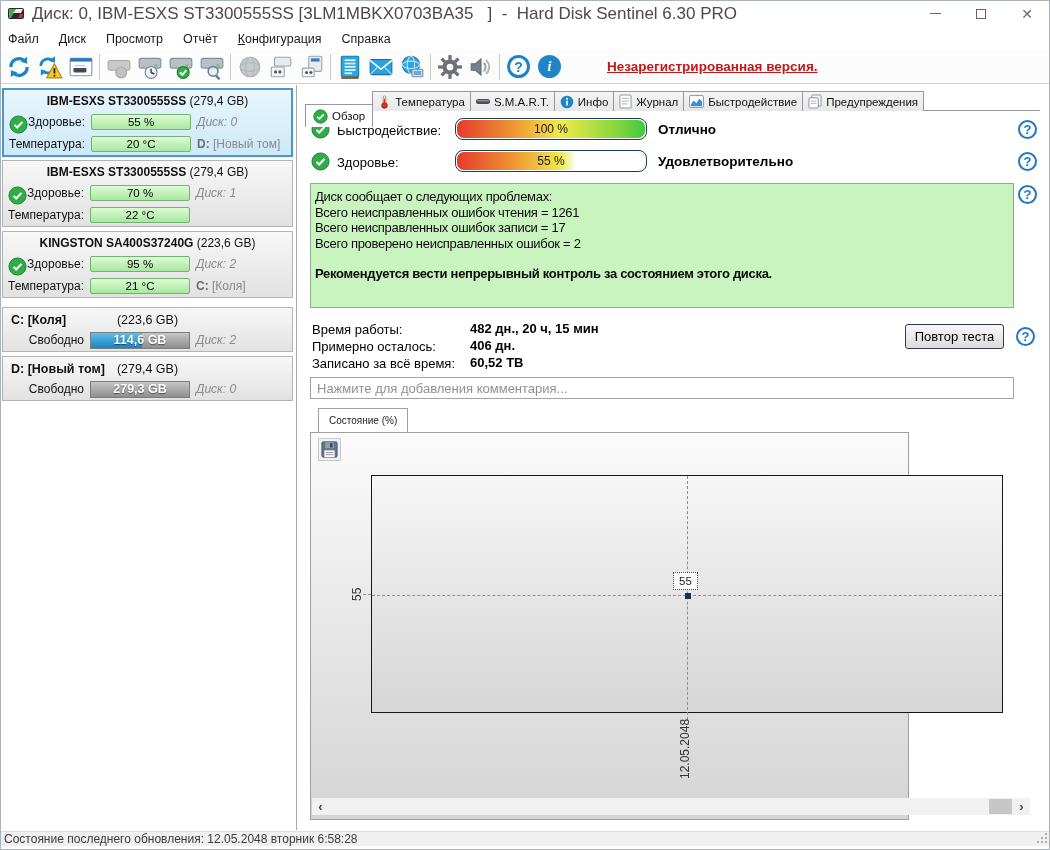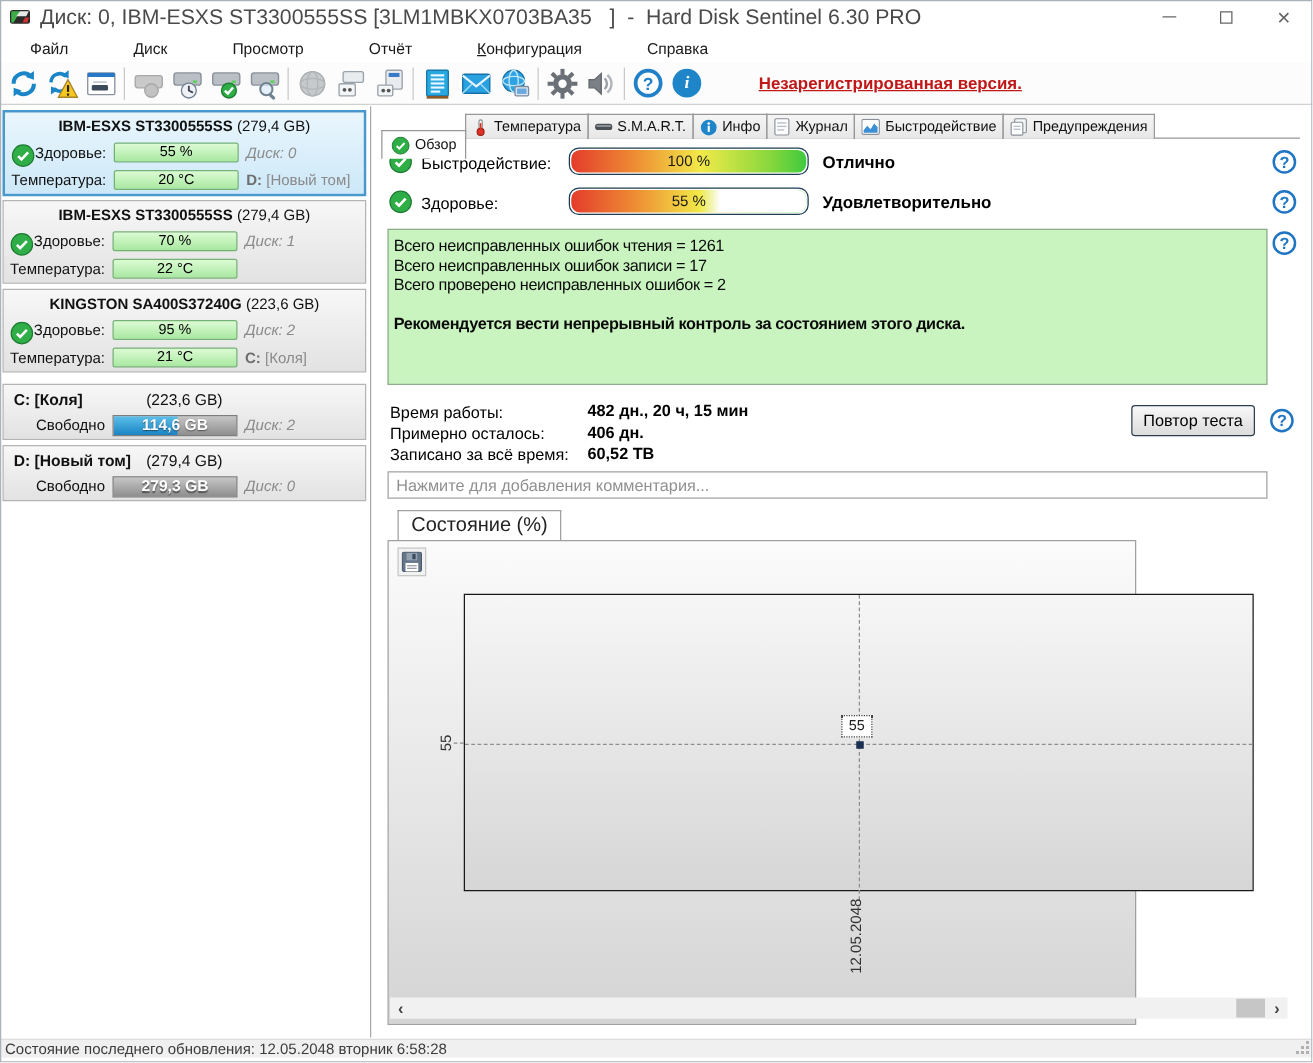--- a/index.html
+++ b/index.html
@@ -9,21 +9,21 @@
 
 #titlebar{position:absolute;left:0;top:0;width:1050px;height:27px;display:flex;align-items:center;padding-left:8px;background:#fff}
 #title-text{color:#4a4a4a;white-space:pre;margin-left:7px;font-size:17px}
 #wbtns{position:absolute;right:0;top:0;height:27px;display:flex}
 .wbtn{width:46px;height:27px;display:flex;align-items:center;justify-content:center;color:#666}
 .wmin{width:11px;height:1px;background:#666}
 .wmax{width:10px;height:10px;border:1px solid #666}
 .wclose{font-size:14px;color:#666;line-height:1}
 
 #menubar{position:absolute;left:0;top:27px;width:1050px;height:23px;display:flex;align-items:center;padding-left:2px;background:#fff;font-size:12.5px}
-.mitem{padding:3px 22px;color:#1a1a1a;margin-right:8px}
+.mitem{padding:3px 6px;color:#1a1a1a;margin-right:8px}
 .accel::first-letter{text-decoration:underline}
 
 #toolbar{position:absolute;left:0;top:50px;width:1050px;height:34px;display:flex;align-items:center;background:#fcfcfc;border-bottom:1px solid #d0d0d0;padding-left:3px}
 .tbtn{width:31px;height:30px;display:flex;align-items:center;justify-content:center}
 .tsep{width:1px;height:26px;background:#c9c9c9;margin:0 3px}
 .chelp{width:23px;height:23px;border-radius:50%;border:3px solid #2080c8;color:#2080c8;font-weight:bold;font-size:14px;display:flex;align-items:center;justify-content:center;background:#fff}
 .cinfo{width:23px;height:23px;border-radius:50%;background:#1e86c8;color:#fff;font-weight:bold;font-size:14px;display:flex;align-items:center;justify-content:center;font-family:"Liberation Serif",serif;font-style:italic}
 #unreg{margin-left:42px;color:#c01818;font-weight:bold;text-decoration:underline;font-size:13.5px}
 
 #sidebar{position:absolute;left:0;top:85px;width:297px;height:745px;background:#fff;border-right:1px solid #aaa}
@@ -61,21 +61,21 @@
 
 #greenbox{position:absolute;left:310px;top:183px;width:704px;height:125px;background:#c9f4bf;border:1px solid #8fac8f;padding:5px 8px 5px 4px;color:#0a0a0a;letter-spacing:-0.3px;line-height:15.5px;font-size:13px}
 #greenbox .rec{font-weight:bold;margin-top:15px}
 
 .stlbl{position:absolute;left:312px;color:#000}
 .stval{position:absolute;left:470px;font-weight:bold;color:#000}
 #retest{position:absolute;left:905px;top:324px;width:99px;height:25px;border:1px solid #2c3e50;border-radius:3px;background:linear-gradient(#f8f8f8,#dcdcdc);font-size:13px;color:#000;font-family:"Liberation Sans",sans-serif}
 #comment{position:absolute;left:310px;top:377px;width:704px;height:22px;border:1px solid #a2a2a2;padding:0 6px;font-size:13px;color:#333;font-family:"Liberation Sans",sans-serif}
 #comment::placeholder{color:#909090}
 
-#charttab{position:absolute;left:318px;top:408px;height:24px;border:1px solid #a0a0a0;border-bottom:none;background:#fff;display:flex;align-items:center;padding:0 10px;font-size:16px;color:#222;z-index:2}
+#charttab{position:absolute;left:318px;top:408px;height:24px;border:1px solid #a0a0a0;border-bottom:none;background:#fff;display:flex;align-items:center;padding:0 10px;font-size:10px;color:#222;z-index:2}
 #chartpanel{position:absolute;left:310px;top:432px;width:599px;height:388px;border:1px solid #a0a0a0;background:linear-gradient(#fbfbfb,#d4d4d4)}
 #saveicon{position:absolute;left:7px;top:5px;width:23px;height:23px;display:flex;align-items:center;justify-content:center;background:#f2f2f2;border:1px solid #c8c8c8}
 #plot{position:absolute;left:60px;top:42px;width:632px;height:238px;border:1px solid #181818;background:linear-gradient(#f6f6f6,#d6d6d6)}
 .hdash{position:absolute;left:0;width:100%;top:119px;border-top:1px dashed #8e8e8e}
 .vdash{position:absolute;top:0;height:244px;left:315px;border-left:1px dashed #8e8e8e}
 .pt{position:absolute;left:313px;top:117px;width:6px;height:6px;background:#1b2f52}
 .ptlabel{position:absolute;left:301px;top:96px;background:#fff;border:1px dotted #444;font-size:11.5px;padding:0 5px;line-height:16px;color:#222}
 .ylab{position:absolute;left:39px;top:168px;font-size:12px;color:#333;transform:rotate(-90deg);transform-origin:left top;white-space:nowrap}
 .ytick{position:absolute;left:52px;top:161px;width:8px;border-top:1px dashed #8e8e8e}
 .xlab{position:absolute;left:367px;top:282px;height:64px;font-size:12px;color:#333;writing-mode:vertical-rl;transform:rotate(180deg)}
@@ -451,20 +451,21 @@
 <span class="ovlbl" style="left:337px;top:155px">Здоровье:</span>
 <div class="gbar" style="top:150px">
   <span class="track"></span>
     <span class="cover" style="width: 45%;"></span>
   <span class="btext">55 %</span>
 </div>
 <b class="ovstatus" style="left:658px;top:154px">Удовлетворительно</b>
 <div class="qhelp" style="left:1018px;top:152px">?</div>
 
 <div id="greenbox">
+  <div>Диск сообщает о следующих проблемах:</div>
   <div>Всего неисправленных ошибок чтения = 1261</div>
   <div>Всего неисправленных ошибок записи = 17</div>
   <div>Всего проверено неисправленных ошибок = 2</div>
   <div class="rec">Рекомендуется вести непрерывный контроль за состоянием этого диска.</div>
 </div>
 <div class="qhelp" style="left:1018px;top:185px">?</div>
 
 <span class="stlbl" style="top:322px">Время работы:</span>
 <span class="stval" style="top:321px">482 дн., 20 ч, 15 мин</span>
 <span class="stlbl" style="top:339px">Примерно осталось:</span>

